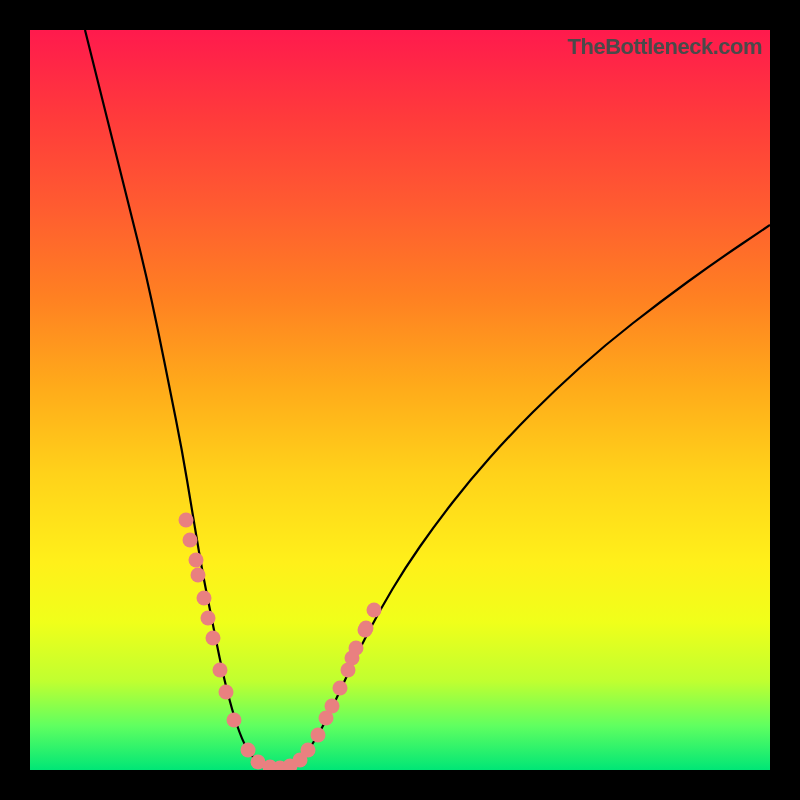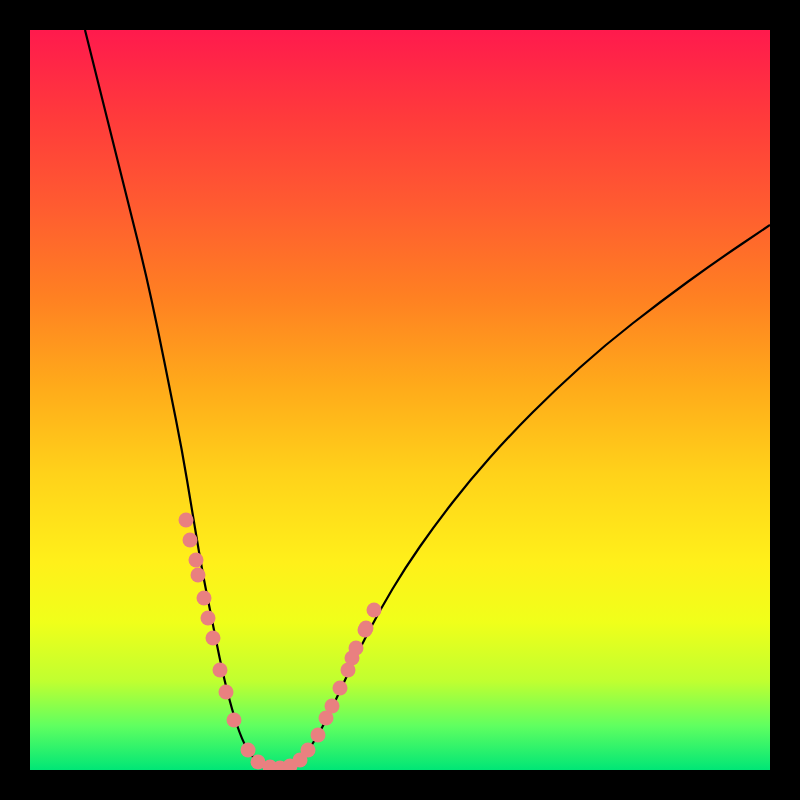--- a/index.html
+++ b/index.html
@@ -40,20 +40,21 @@
     position: absolute;
     left: 0; top: 0;
     width: 740px; height: 740px;
   }
 </style>
 </head>
 <body>
 
 <div class="frame">
   <div class="plot">
+    <div class="watermark">TheBottleneck.com</div>
     <svg class="curve" viewBox="0 0 740 740" preserveAspectRatio="none">
       <path id="curve-path" fill="none" stroke="#000000" stroke-width="2.2" d="M 55 0 Q 70 60 77.5 90 Q 85 120 92.5 150 Q 100 180 107.5 210 Q 115 240 121.5 270 Q 128 300 134 330 Q 140 360 146 390 Q 152 420 157 450 Q 162 480 167 510 Q 172 540 177 565 Q 182 590 187 615 Q 192 640 197 660 Q 202 680 207 695 Q 212 710 217 718.5 Q 222 727 227 731 Q 232 735 237 736.5 Q 242 738 247 738 Q 252 738 257 736.5 Q 262 735 267 731.5 Q 272 728 277 721.5 Q 282 715 287 706.5 Q 292 698 297 688 Q 302 678 308.5 664 Q 315 650 322.5 634 Q 330 618 340 599 Q 350 580 362.5 559 Q 375 538 390 516.5 Q 405 495 422.5 472.5 Q 440 450 460 427.5 Q 480 405 502.5 382.5 Q 525 360 550 337.5 Q 575 315 602.5 293.5 Q 630 272 657.5 252 Q 685 232 712.5 213.5 T 740 195"></path>
       <g id="dots-group">
           <circle cx="156" cy="490" r="7.5" fill="#e98080" stroke="#c86060" stroke-width="0"></circle>
           <circle cx="160" cy="510" r="7.5" fill="#e98080" stroke="#c86060" stroke-width="0"></circle>
           <circle cx="166" cy="530" r="7.5" fill="#e98080" stroke="#c86060" stroke-width="0"></circle>
           <circle cx="168" cy="545" r="7.5" fill="#e98080" stroke="#c86060" stroke-width="0"></circle>
           <circle cx="174" cy="568" r="7.5" fill="#e98080" stroke="#c86060" stroke-width="0"></circle>
           <circle cx="178" cy="588" r="7.5" fill="#e98080" stroke="#c86060" stroke-width="0"></circle>
           <circle cx="183" cy="608" r="7.5" fill="#e98080" stroke="#c86060" stroke-width="0"></circle>

